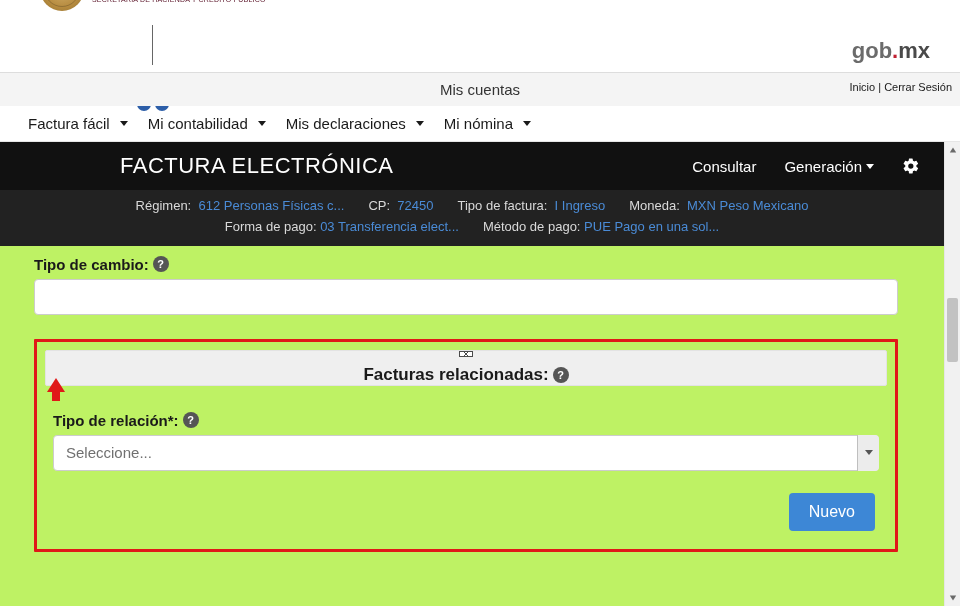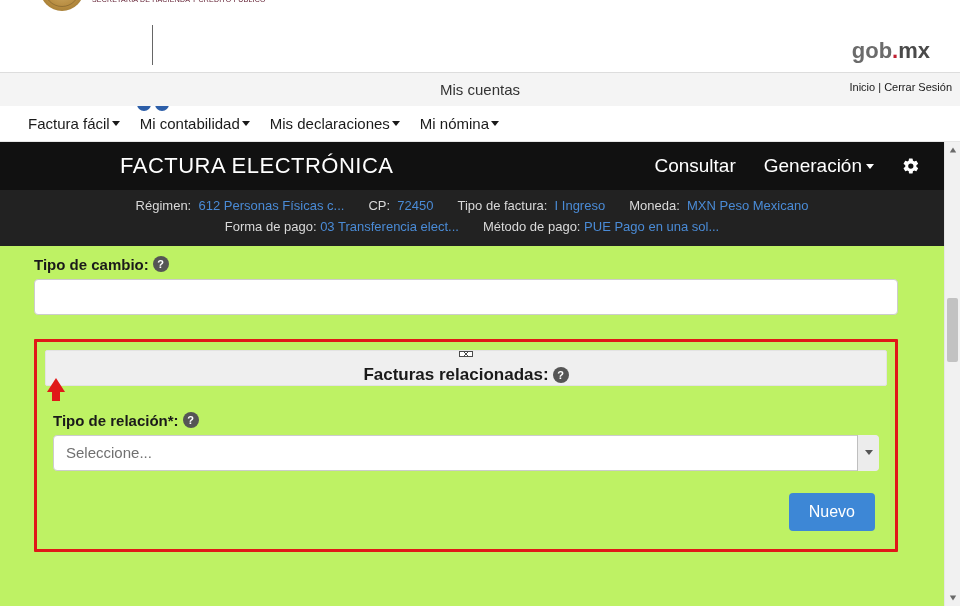--- a/index.html
+++ b/index.html
@@ -61,21 +61,21 @@
   .subheader .rightlinks{
     position:absolute; right:8px; top:8px; font-size:11px; color:#1a1a1a;
   }
   .subheader .rightlinks a{ color:#1a1a1a; text-decoration:none; cursor:pointer;text-align:center;}
 
   .menubar{
     background:#fff; border-bottom:1px solid #e6e6e6;
     height:36px; display:flex; align-items:center; padding:0 18px;
     font-size:15px; color:#1a1a1a;
   }
-  .menubar .mitem{ display:flex; align-items:center; padding:0 10px; cursor:pointer;}
+  .menubar .mitem{ display:flex; align-items:center; gap:8px; padding:0 10px; cursor:pointer;}
   .caret-down{
     width:0;height:0;border-left:4px solid transparent;border-right:4px solid transparent;border-top:5px solid #1a1a1a;
     margin-left:2px;
   }
 
   .content-wrap{
     position:relative;
     height: calc(606px - 72px - 34px - 36px);
     background:#bef264;
   }
@@ -91,21 +91,21 @@
   .scrollbar-v .thumb{ position:absolute; left:2px; right:2px; top:140px; height:64px; background:#c2c2c2; border-radius:2px;}
 
   .blackbar{
     background:#111; color:#fff;
     height:48px; display:flex; align-items:center;
     padding:0 24px 0 120px;
     margin-right:16px;
   }
   .blackbar .title{ font-size:22px; font-weight:400; letter-spacing:.5px; flex:0 0 auto; }
   .blackbar .sp{ flex:1 1 auto; }
-  .blackbar .nav{ display:flex; align-items:center; gap:28px; font-size:19px;}
+  .blackbar .nav{ display:flex; align-items:center; gap:28px; font-size:15px;}
   .blackbar .nav .gen{ display:flex; align-items:center; gap:4px; cursor:pointer;}
   .blackbar .nav .gen .gcaret{width:0;height:0;border-left:4px solid transparent;border-right:4px solid transparent;border-top:5px solid #fff;}
   .gear{ width:18px;height:18px; display:inline-block; }
   .gear svg{ width:18px;height:18px; fill:#fff; display:block;}
 
   .infobar{
     background:#222; color:#b8b8b8;
     font-size:13px; padding:6px 0 8px;
     margin-right:16px;
     text-align:center;

